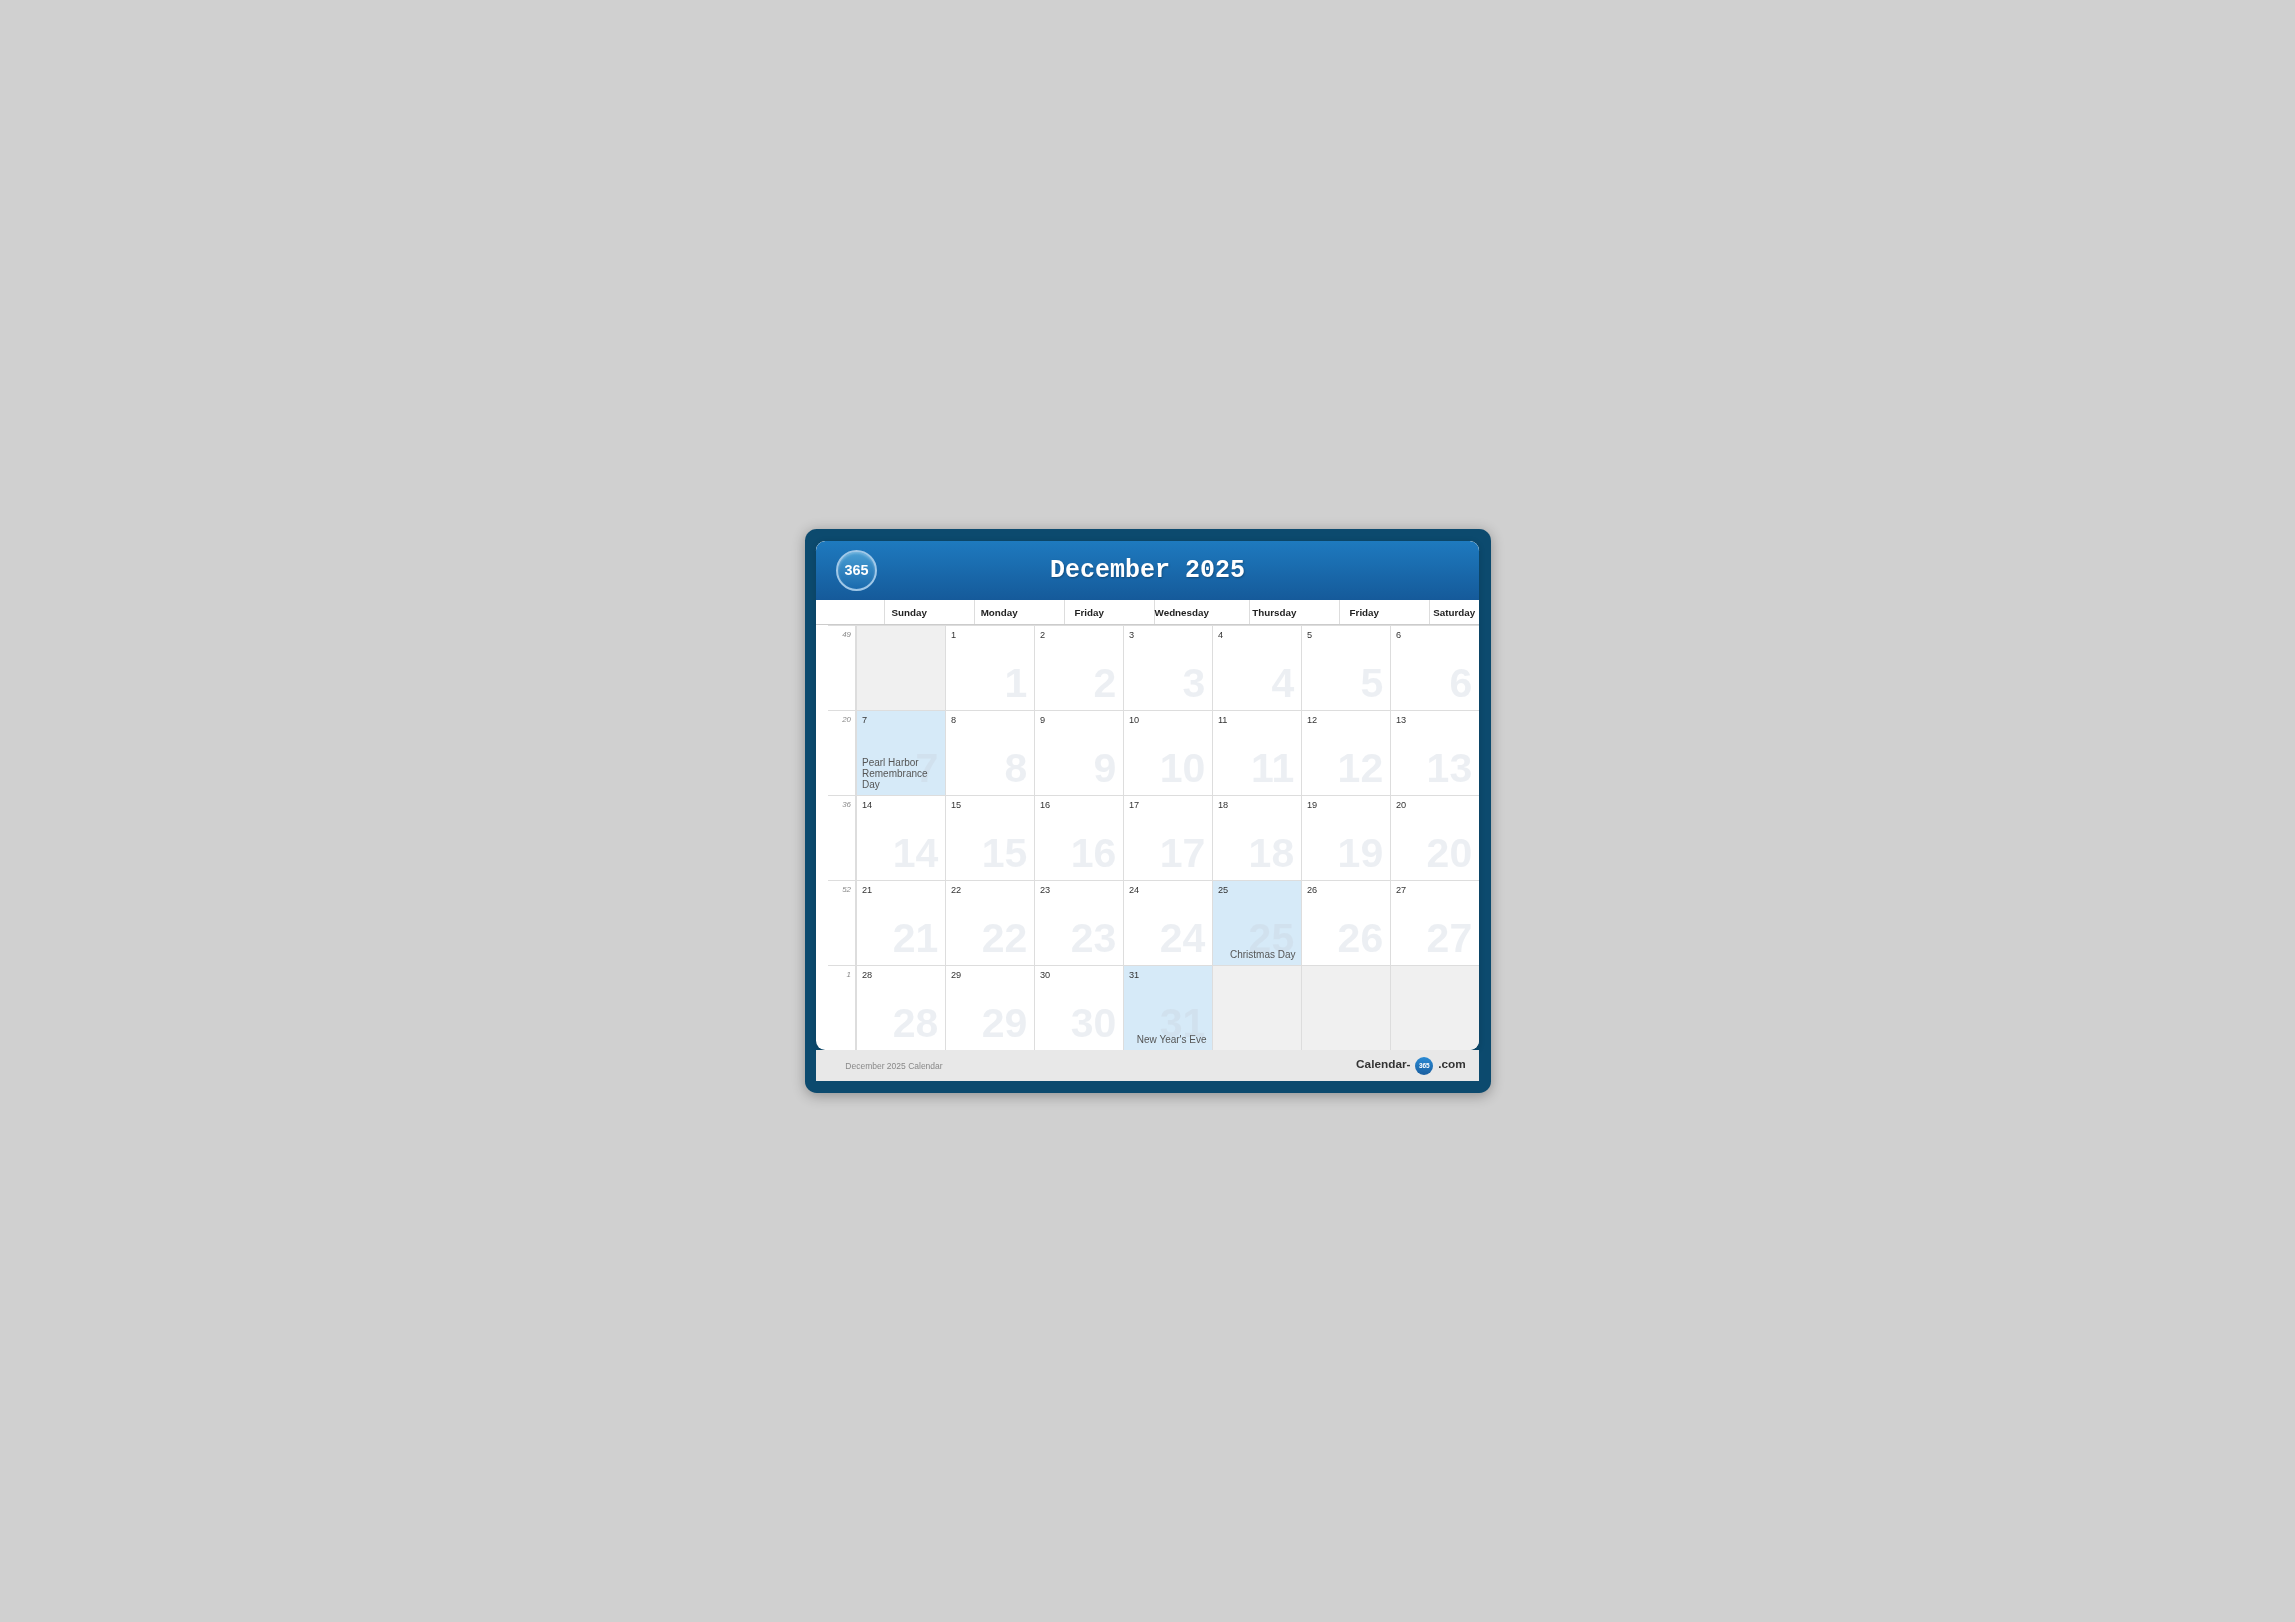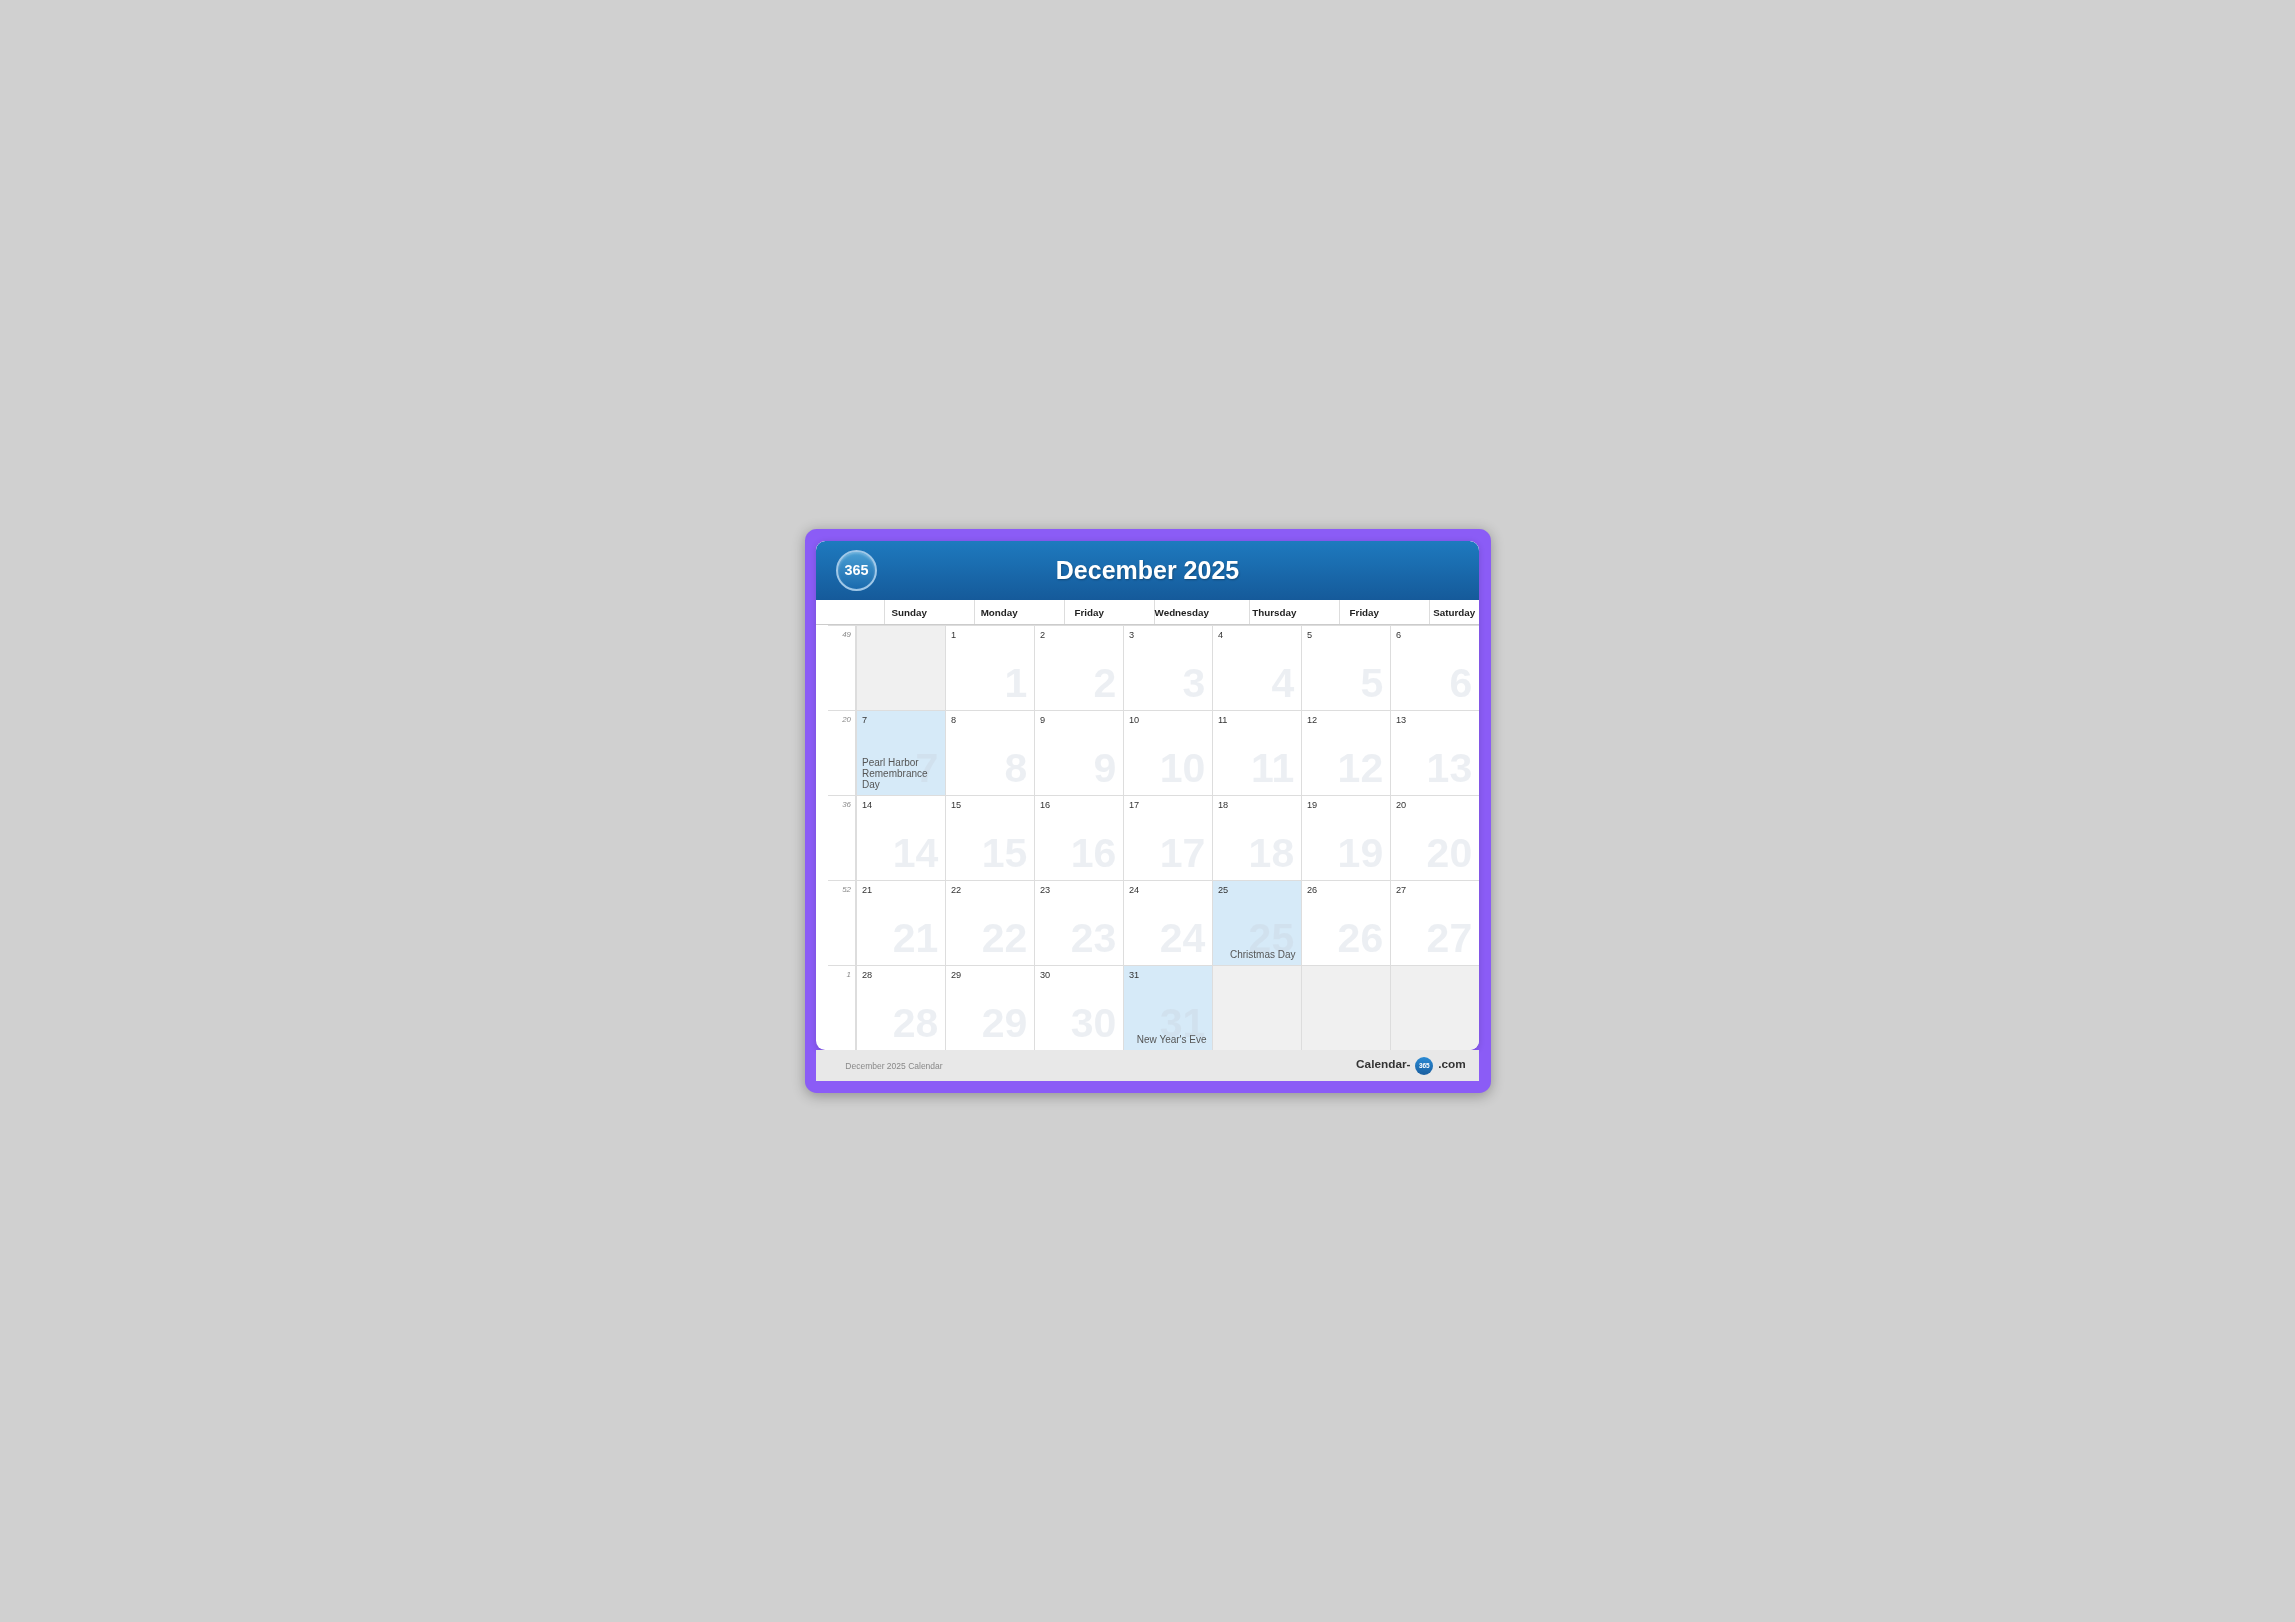--- a/index.html
+++ b/index.html
@@ -6,21 +6,21 @@
     body {
       background: #d0d0d0;
       font-family: Arial, sans-serif;
       display: flex;
       justify-content: center;
       align-items: center;
       min-height: 100vh;
       padding: 13px;
     }
     .page-wrapper {
-      background: #8b5cf6;
+      background: #0c4a6e;
       border-radius: 11.8px;
       padding: 11.8px;
       width: 686px;
       box-shadow: 0 2.6px 13px rgba(0,0,0,0.3);
     }
     .calendar-container {
       background: white;
       border-radius: 9.2px;
       overflow: hidden;
       box-shadow: 0 1.3px 6.5px rgba(0,0,0,0.15);
@@ -51,20 +51,21 @@
       box-shadow: inset 0 1.3px 2.6px rgba(255,255,255,0.3);
     }
     .header-title {
       flex: 1;
       text-align: center;
       font-size: 25px;
       font-weight: bold;
       color: white;
       text-shadow: 0.7px 0.7px 2px rgba(0,0,0,0.3);
       margin-right: 54px;
+      font-family: Liberation Mono, monospace;
     }
     
     .dow-row {
       display: grid;
       grid-template-columns: 27.5px repeat(7, 1fr);
       border-bottom: 0.7px solid #ccc;
       background: white;
     }
     .week-num-header {
       background: white;

